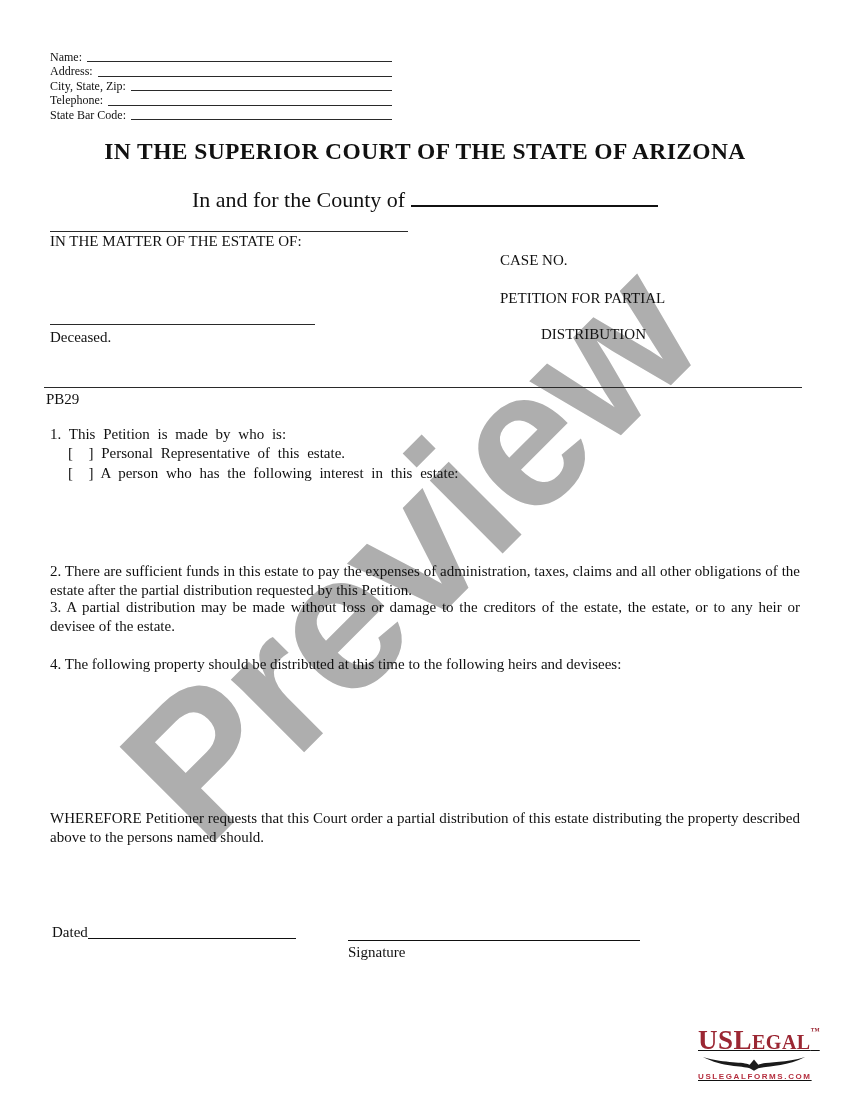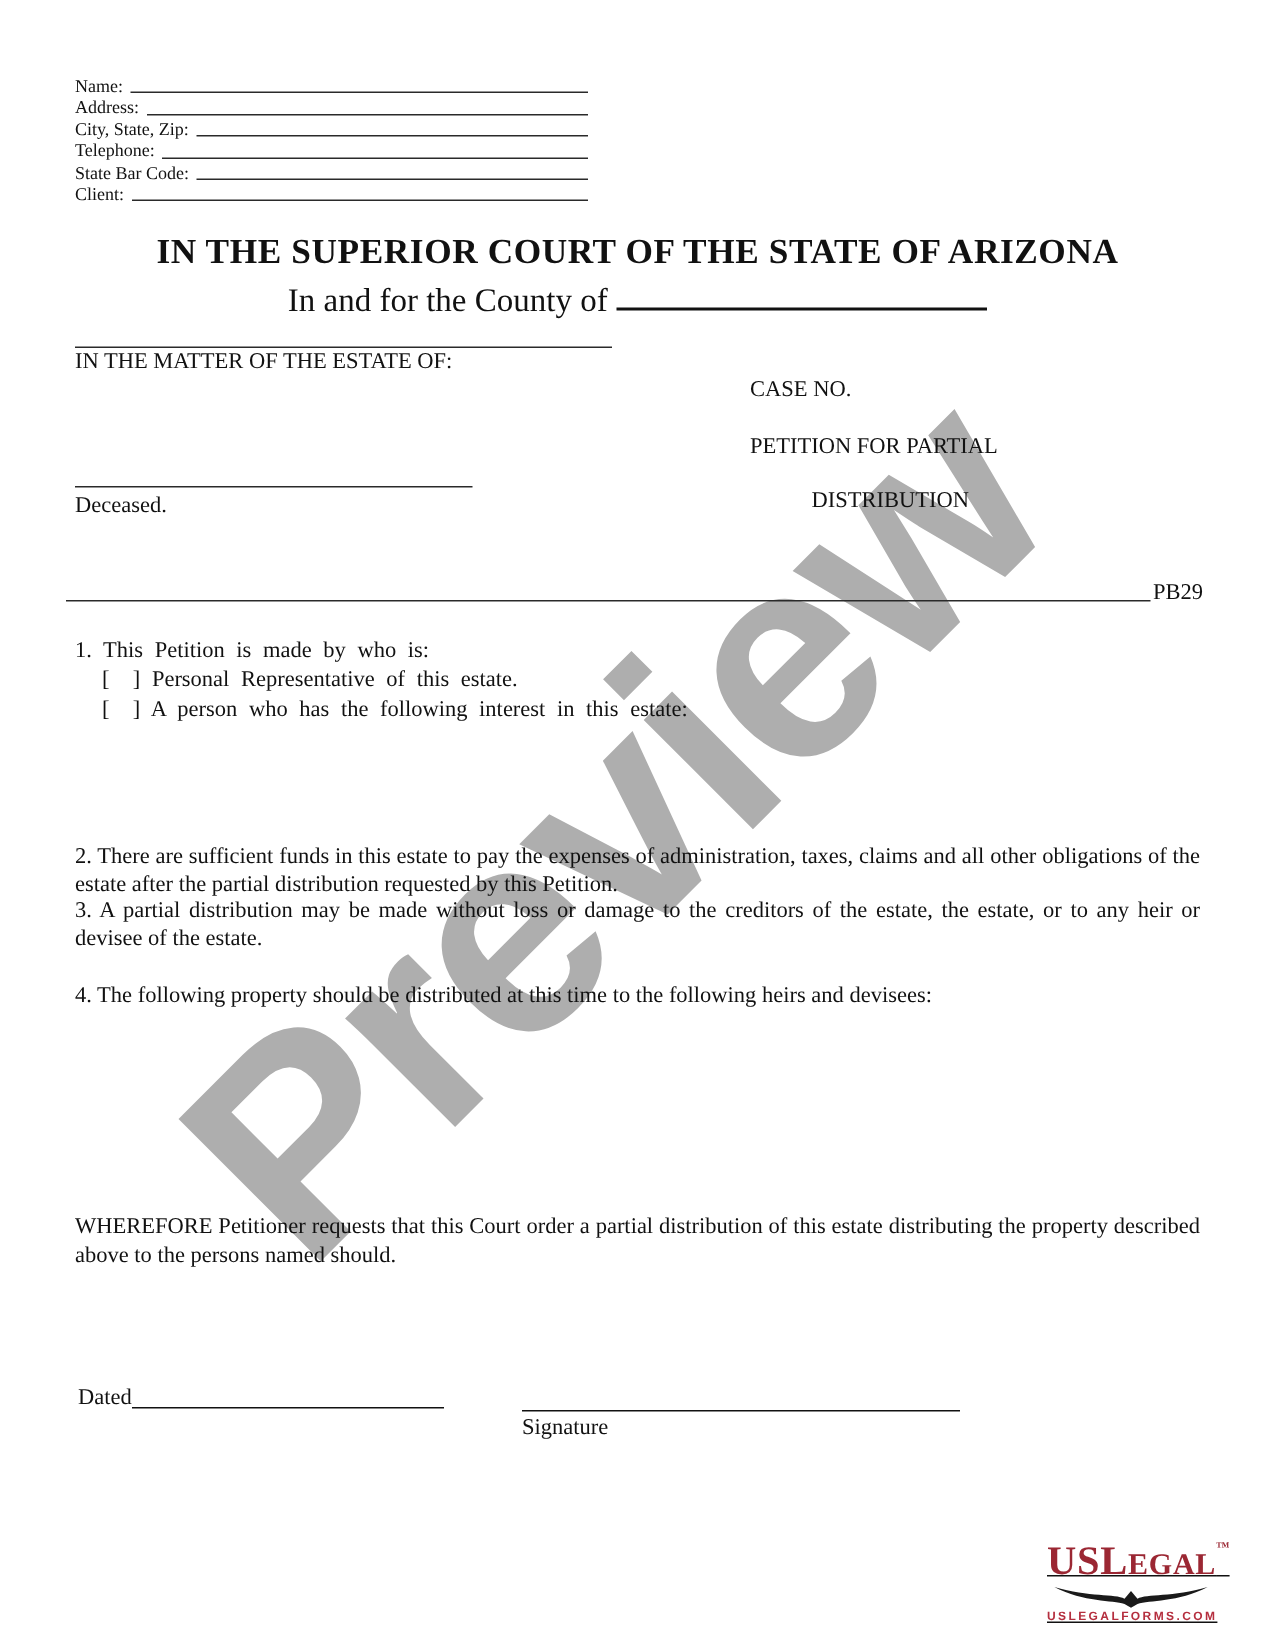--- a/index.html
+++ b/index.html
@@ -20,33 +20,33 @@
     color:#aeaeae;z-index:1;white-space:nowrap;user-select:none;
   }
   .content{position:absolute;inset:0;z-index:2;}
   .abs{position:absolute;}
   
   .atty{left:50px;top:50px;width:342px;font-size:12px;line-height:14.4px;}
   .atty-line{display:flex;}
   .atty-line .lbl{white-space:nowrap;}
   .atty-line .blank{flex:1;border-bottom:1px solid #2a2a2a;margin:0 0 2px 5px;}
   
-  .court-title{left:0;right:0;top:155px;text-align:center;font-size:23.5px;font-weight:bold;letter-spacing:.4px;}
+  .court-title{left:0;right:0;top:138px;text-align:center;font-size:23.5px;font-weight:bold;letter-spacing:.4px;}
   .court-sub{left:0;right:0;top:185px;text-align:center;font-size:22px;}
   .court-sub .blank{display:inline-block;width:247px;border-bottom:2px solid #111;height:20px;vertical-align:baseline;margin-left:6px;}
   
   .caption-blank{left:50px;top:217px;width:358px;height:14px;border-bottom:1px solid #2a2a2a;}
   .matter{left:50px;top:233px;font-size:15px;}
   .caseno{left:500px;top:252px;font-size:15px;}
   .pet-title{left:500px;top:290px;width:187px;font-size:15px;}
   .pet-title .l2{text-align:center;margin-top:19px;}
   .deceased-blank{left:50px;top:310px;width:265px;height:14px;border-bottom:1px solid #2a2a2a;}
   .deceased{left:50px;top:329px;font-size:15px;}
   
-  .pbrow{left:44px;right:48px;top:387px;display:flex;font-size:15px;}
+  .pbrow{left:44px;right:48px;top:387px;display:flex;font-size:15px;flex-direction:column;}
   .pbrow .blank{flex:1;border-bottom:1px solid #2a2a2a;margin-bottom:3px;}
   .pbrow .code{padding-left:2px;}
   
   .para{font-size:15px;line-height:18.6px;}
   .p1{left:50px;top:425px;right:50px;word-spacing:4px;line-height:19.4px;}
   .p1 .opt{margin-left:18px;}
   .cb{white-space:pre;}
   .p2{left:50px;right:50px;top:540px;text-align:justify;margin-top:22px;}
   .p3{left:50px;right:50px;top:598px;text-align:justify;}
   .p4{left:50px;right:50px;top:655px;}
@@ -89,24 +89,20 @@
           <span class="blank"></span>
         </div>
       <div class="atty-line">
           <span class="lbl">Telephone:</span>
           <span class="blank"></span>
         </div>
       <div class="atty-line">
           <span class="lbl">State Bar Code:</span>
           <span class="blank"></span>
         </div>
-      <div class="atty-line">
-          <span class="lbl">Client:</span>
-          <span class="blank"></span>
-        </div>
     </div>
 
     <div class="abs court-title">IN THE SUPERIOR COURT OF THE STATE OF ARIZONA</div>
     <div class="abs court-sub"><span>In and for the County of</span><span class="blank"></span></div>
 
     <div class="abs caption-blank"></div>
     <div class="abs matter">IN THE MATTER OF THE ESTATE OF:</div>
     <div class="abs caseno">CASE NO.</div>
     <div class="abs pet-title">
       <div class="l1">PETITION FOR PARTIAL</div>

